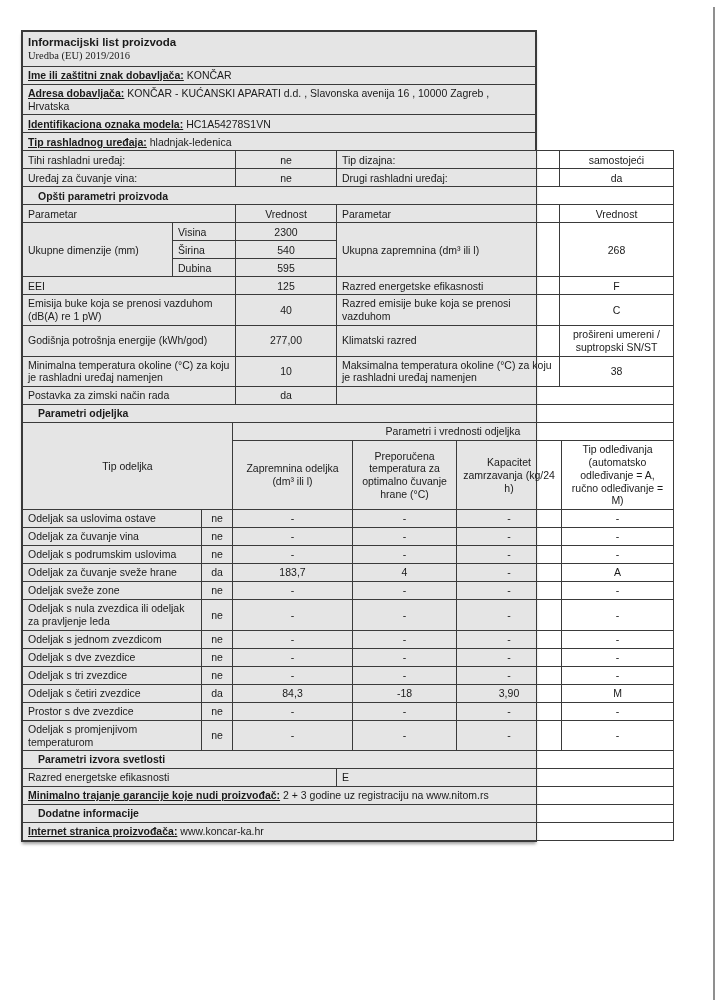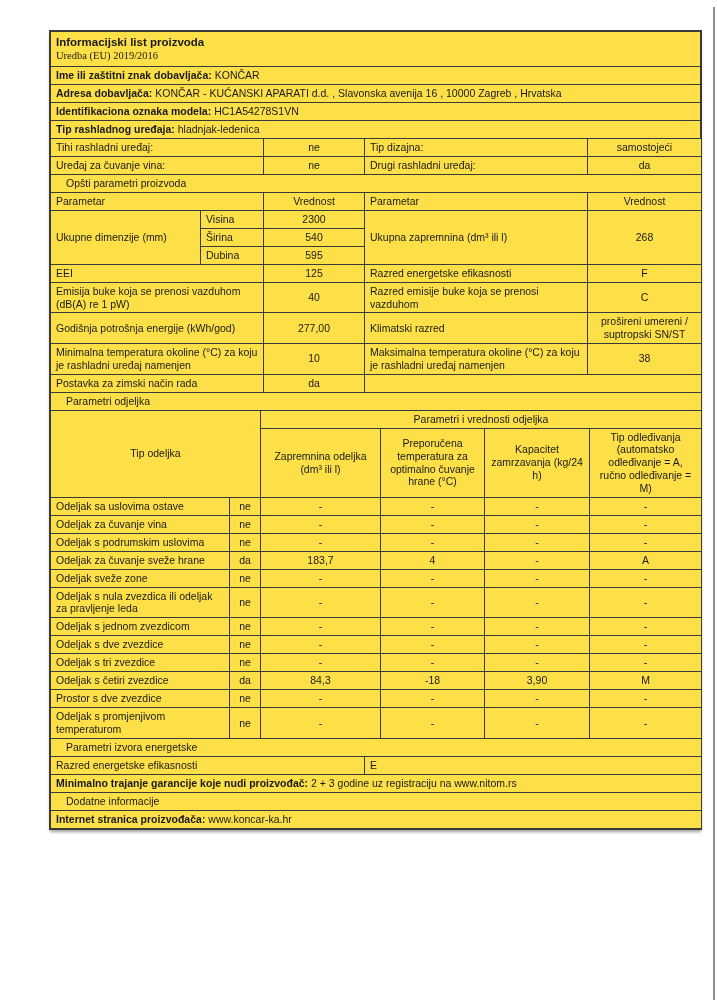--- a/index.html
+++ b/index.html
@@ -12,45 +12,45 @@
     overflow: hidden;
   }
   .page-edge {
     position: absolute;
     right: 2px; top: 7px;
     width: 2px; height: 993px;
     background: #8f8f8f;
   }
   .sheet {
     position: absolute;
-    left: 49px; top: 30px;
-    width: 653px;
+    left: 21px; top: 30px;
+    width: 516px;
     border: 1px solid #3a3a3a;
-    background: #fde047;
+    background: #e5e5e5;
     box-shadow: 0 3px 3px -1px rgba(0,0,0,0.38);
   }
   table {
     width: 100%;
     border-collapse: collapse;
     table-layout: fixed;
     margin-top: -1px;
   }
   table:first-child { margin-top: 0; }
   td {
     border: 1px solid #3a3a3a;
     font-size: 10.5px;
     line-height: 1.22;
     padding: 2px 5px;
     height: 18px;
     vertical-align: middle;
     overflow: hidden;
   }
-  .b { font-weight: bold; }
+  .b { font-weight: bold; text-decoration: underline; }
   .c { text-align: center; }
-  .sec td { font-weight: normal; padding-left: 15px; }
+  .sec td { font-weight: bold; padding-left: 15px; }
   .title-cell { padding: 3px 5px; }
   .doc-title { font-size: 11.5px; font-weight: bold; display: block; }
   .doc-sub { font-size: 10.5px; display: block; margin-top: 1px; font-family: Liberation Serif, serif; }
   .hdr td { text-align: center; }
 </style>
 </head>
 <body>
 
 <div class="page-edge"></div>
 
@@ -291,21 +291,21 @@
   </tbody>
     </table>
 
   <table>
     <colgroup>
         <col style="width:314px">
         <col style="width:337px">
       </colgroup>
     <tbody>
     <tr class="sec">
-      <td colspan="2">Parametri izvora energetske</td>
+      <td colspan="2">Parametri izvora svetlosti</td>
     </tr>
     <tr>
       <td>Razred energetske efikasnosti</td>
       <td>E</td>
     </tr>
     <tr>
       <td colspan="2">
         <span class="b">Minimalno trajanje garancije koje nudi proizvođač:</span>
         <span>2 + 3 godine uz registraciju na www.nitom.rs</span>
       </td>

